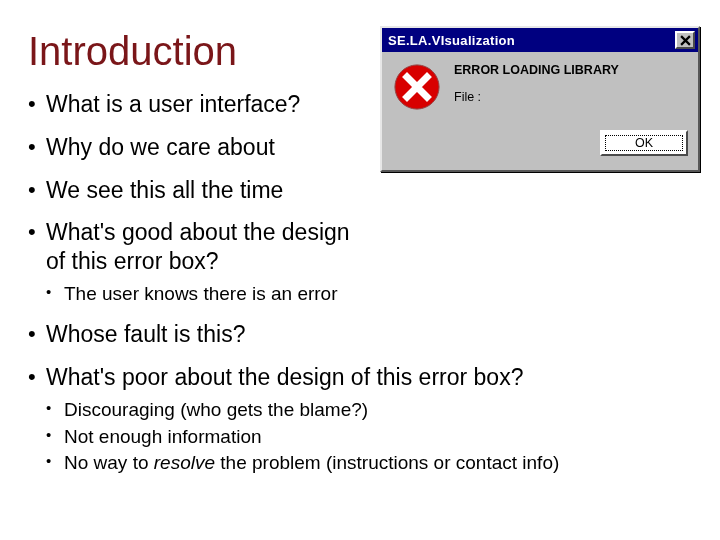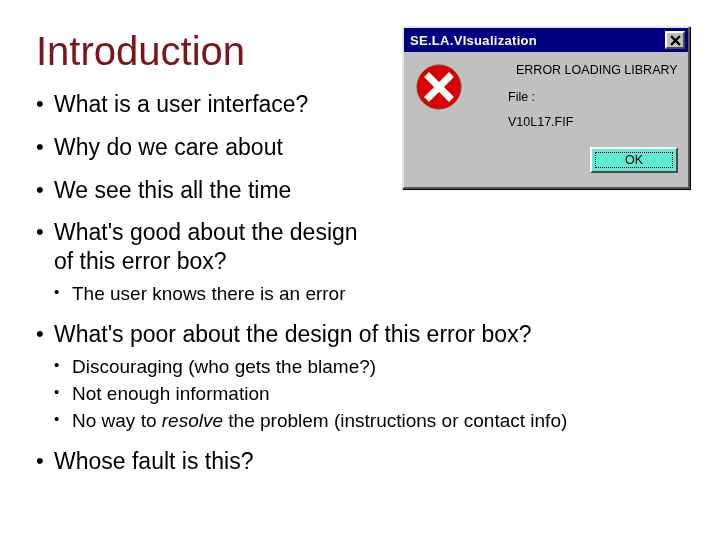--- a/index.html
+++ b/index.html
@@ -1,42 +1,42 @@
 <!DOCTYPE html>
 <html><head>
 <meta charset="utf-8">
 <style>
   * { box-sizing: border-box; margin: 0; padding: 0; }
   html, body { width: 720px; height: 540px; font-family: Arial, Helvetica, sans-serif; background: #fff; }
-  .slide { position: relative; width: 720px; height: 540px; padding: 20px 36px; }
+  .slide { position: relative; width: 720px; height: 540px; padding: 20px 28px; }
   .title { font-size: 40px; color: #7a1619; font-weight: 400; margin: 8px 0 16px 0; line-height: 1.15; }
   .bullets { list-style: none; }
   .bullets > li { position: relative; padding-left: 18px; font-size: 23px; color: #000; margin: 10px 0 14px 0; line-height: 1.25; }
   .bullets > li::before { content: "•"; position: absolute; left: 0; top: 0; font-size: 22px; color: #000; }
   .sub { list-style: none; margin-top: 6px; }
   .sub > li { position: relative; padding-left: 18px; font-size: 19px; color: #000; margin: 2px 0; line-height: 1.3; }
   .sub > li::before { content: "•"; position: absolute; left: 0; top: 0; font-size: 15px; color: #000; }
   .sub em { font-style: italic; }
   .left-col { width: 340px; }
   .full { width: 100%; }
 
   
-  .dialog { position: absolute; top: 26px; right: 30px; width: 288px; border: 2px solid #e7e7e7; border-right-color:#575757; border-bottom-color:#575757; background: #c0c0c0; box-shadow: 1px 1px 0 #000; font-family: "MS Sans Serif", Tahoma, Arial, sans-serif; }
+  .dialog { position: absolute; top: 26px; right: 20px; width: 320px; border: 2px solid #e7e7e7; border-right-color:#575757; border-bottom-color:#575757; background: #c0c0c0; box-shadow: 1px 1px 0 #000; font-family: "MS Sans Serif", Tahoma, Arial, sans-serif; }
   .titlebar { display: flex; align-items: center; justify-content: space-between; height: 24px; background: #000080; color: #fff; padding: 0 3px 0 6px; font-size: 13px; font-weight: 700; letter-spacing: .3px; }
   .titlebar .tbtitle { white-space: nowrap; overflow: hidden; }
   .closebtn { width: 20px; height: 18px; background: #c0c0c0; border: 2px solid #fff; border-right-color:#4b4b4b; border-bottom-color:#4b4b4b; display:flex; align-items:center; justify-content:center; cursor:pointer; }
   .closebtn svg { width: 11px; height: 11px; }
   .dlgbody { padding: 10px 10px 12px 10px; }
   .errrow { display: flex; align-items: flex-start; gap: 12px; }
   .erricon { width: 50px; height: 50px; flex: 0 0 50px; }
   .errtext { font-size: 12.5px; color: #000; line-height: 1.35; }
-  .errtext .h { font-weight: 400; margin-bottom: 10px; margin-left: 40px; }
-  .errtext .blk { margin-top: 8px; margin-left: 32px; }
+  .errtext .h { font-weight: 700; margin-bottom: 10px; }
+  .errtext .blk { margin-top: 8px; }
   .okrow { text-align: right; margin-top: 16px; }
-  .okbtn { display:inline-block; min-width: 88px; height: 26px; padding: 0 10px; background:#5eead4; border: 2px solid #fff; border-right-color:#4b4b4b; border-bottom-color:#4b4b4b; font-size: 12.5px; cursor:pointer; position:relative; }
+  .okbtn { display:inline-block; min-width: 88px; height: 26px; padding: 0 10px; background:#ffffff; border: 2px solid #fff; border-right-color:#4b4b4b; border-bottom-color:#4b4b4b; font-size: 12.5px; cursor:pointer; position:relative; }
   .okbtn .dotted { position:absolute; inset:3px; border:1px dotted #000; display:flex; align-items:center; justify-content:center; }
 </style>
 </head>
 <body>
 
 <div class="slide">
   <div class="title">Introduction</div>
 
   <div class="left-col">
     <ul class="bullets">
@@ -47,31 +47,31 @@
         <span>What's good about the design of this error box?</span>
         <ul class="sub">
           <li>The user knows there is an error</li>
         </ul>
       </li>
     </ul>
   </div>
 
   <div class="full">
     <ul class="bullets">
+      <li>Whose fault is this?</li>
       <li>
         <span>What's poor about the design of this error box?</span>
         <ul class="sub">
           <li>Discouraging (who gets the blame?)</li>
           <li>Not enough information</li>
           <li>
             <span>No way to </span><em>resolve</em><span> the problem (instructions or contact info)</span>
           </li>
         </ul>
       </li>
-      <li>Whose fault is this?</li>
     </ul>
   </div>
 
   <div class="dialog">
     <div class="titlebar">
       <span class="tbtitle">SE.LA.VIsualization</span>
       <div class="closebtn">
         <svg viewBox="0 0 10 10">
           <path d="M1 1 L9 9 M9 1 L1 9" stroke="#000" stroke-width="2" fill="none"></path>
         </svg>
@@ -85,21 +85,20 @@
             <circle cx="25" cy="25" r="22" fill="none" stroke="#ffffff" stroke-width="1" stroke-opacity=".25"></circle>
             <path d="M15 15 L35 35 M35 15 L15 35" stroke="#fff" stroke-width="7" stroke-linecap="square"></path>
           </svg>
         </div>
         <div class="errtext">
           <div class="h">ERROR LOADING LIBRARY</div>
           <div class="blk">
             <div>File :</div>
           </div>
           <div class="blk">
-            <div>V10L17.FIF</div>
           </div>
         </div>
       </div>
       <div class="okrow">
         <button class="okbtn">
           <span class="dotted">
               <span>OK</span>
             </span>
         </button>
       </div>

